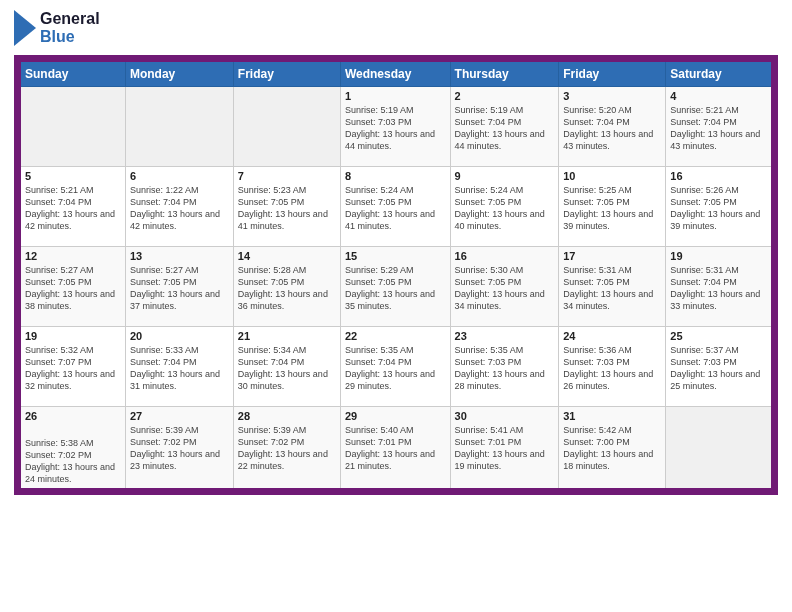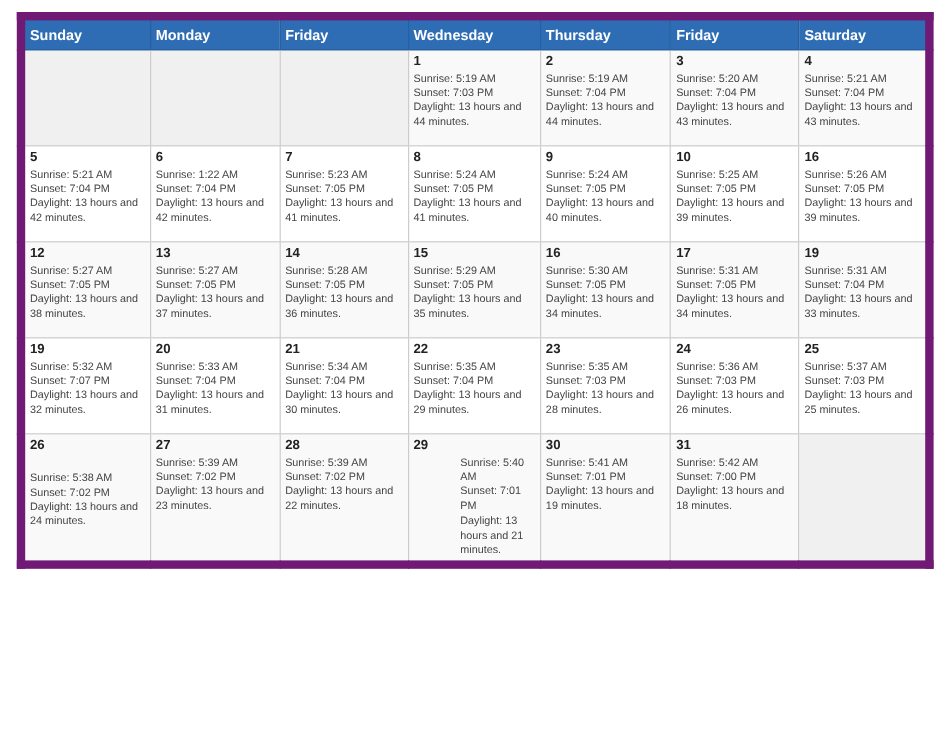--- a/index.html
+++ b/index.html
@@ -81,20 +81,35 @@
       line-height: 1.35;
     }
     .empty-cell {
       background: #f0f0f0 !important;
     }
   </style>
 </head>
 <body>
 
 <div class="page">
+  <div class="header">
+    <div class="logo">
+        <svg width="22" height="36" viewBox="0 0 22 36">
+          <polygon points="0,0 22,18 0,36" fill="#2e6db4"></polygon>
+        </svg>
+        <div style="display: flex; flex-direction: column; line-height: 1.15;">
+          <span style="font-size: 16px; font-weight: bold; color: rgb(26, 26, 46);">General</span>
+          <span style="font-size: 16px; font-weight: bold; color: rgb(46, 109, 180);">Blue</span>
+        </div>
+      </div>
+    <div class="title-block">
+      <div class="month-title"></div>
+      <div class="location"></div>
+    </div>
+  </div>
 
   <table class="calendar">
     <thead>
       <tr>
 
       <th>Sunday</th>
           <th>Monday</th>
           <th>Friday</th>
           <th>Wednesday</th>
           <th>Thursday</th>
@@ -278,21 +293,21 @@
 Daylight: 13 hours and 23 minutes.</div>
           </td>
           <td>
             <span class="day-num">28</span>
             <div class="day-info" style="white-space: pre-line;">Sunrise: 5:39 AM
 Sunset: 7:02 PM
 Daylight: 13 hours and 22 minutes.</div>
           </td>
           <td>
             <span class="day-num">29</span>
-            <div class="day-info" style="white-space: pre-line; margin-left: 39px;">Sunrise: 5:40 AM
+            <div class="day-info" style="white-space: pre-line;">Sunrise: 5:40 AM
 Sunset: 7:01 PM
 Daylight: 13 hours and 21 minutes.</div>
           </td>
           <td>
             <span class="day-num">30</span>
             <div class="day-info" style="white-space: pre-line;">Sunrise: 5:41 AM
 Sunset: 7:01 PM
 Daylight: 13 hours and 19 minutes.</div>
           </td>
           <td>

